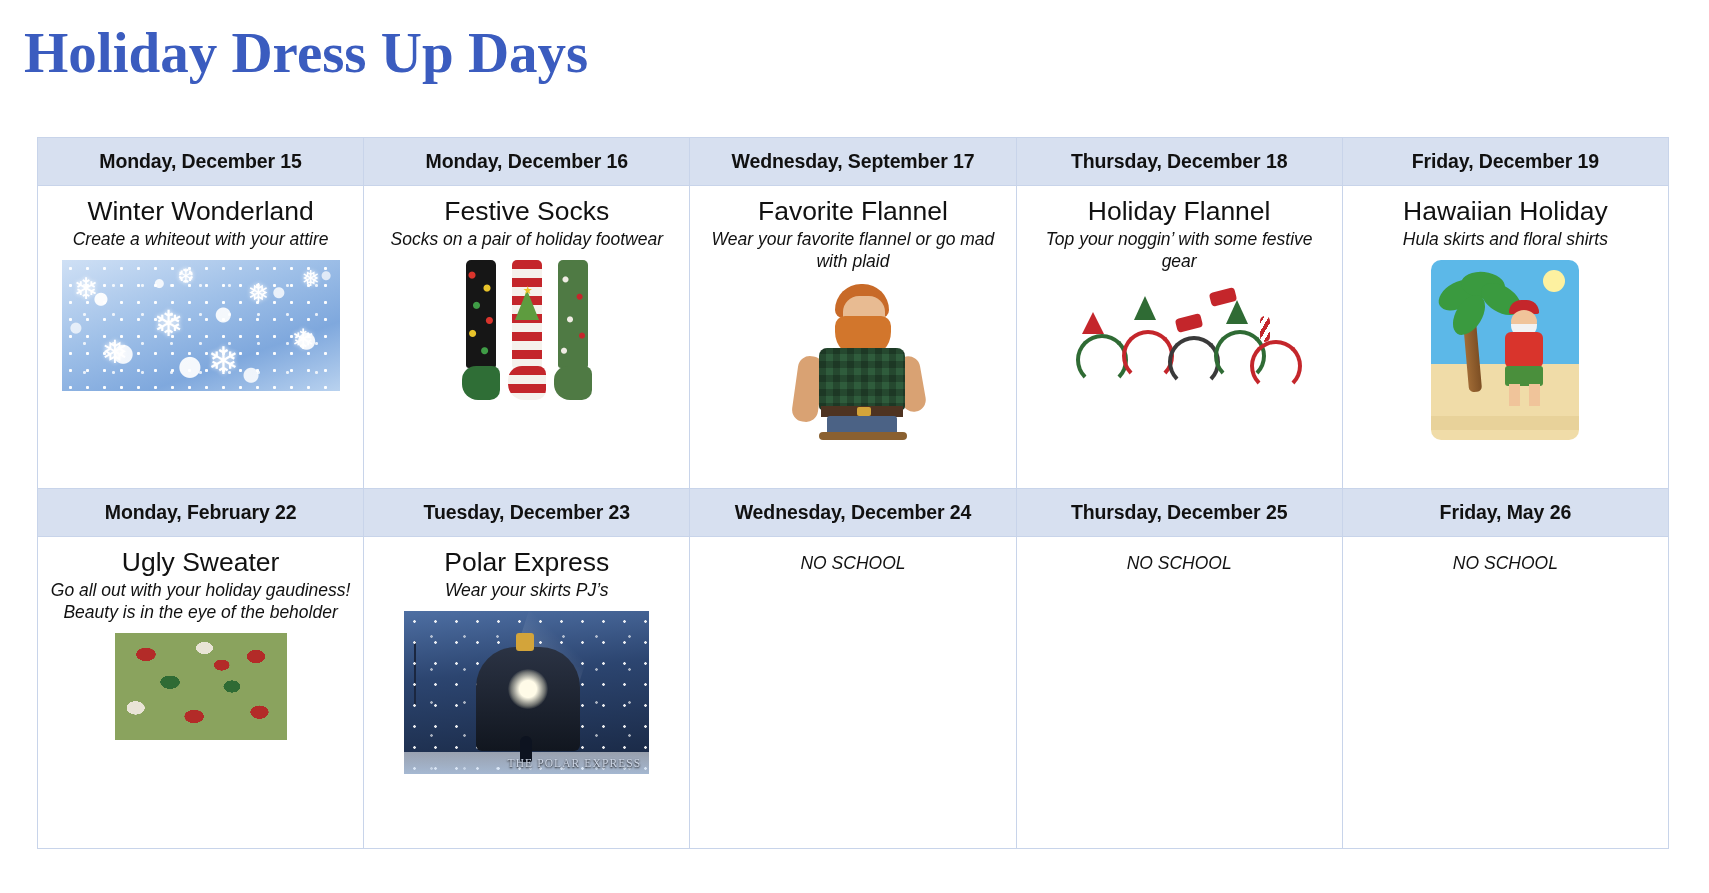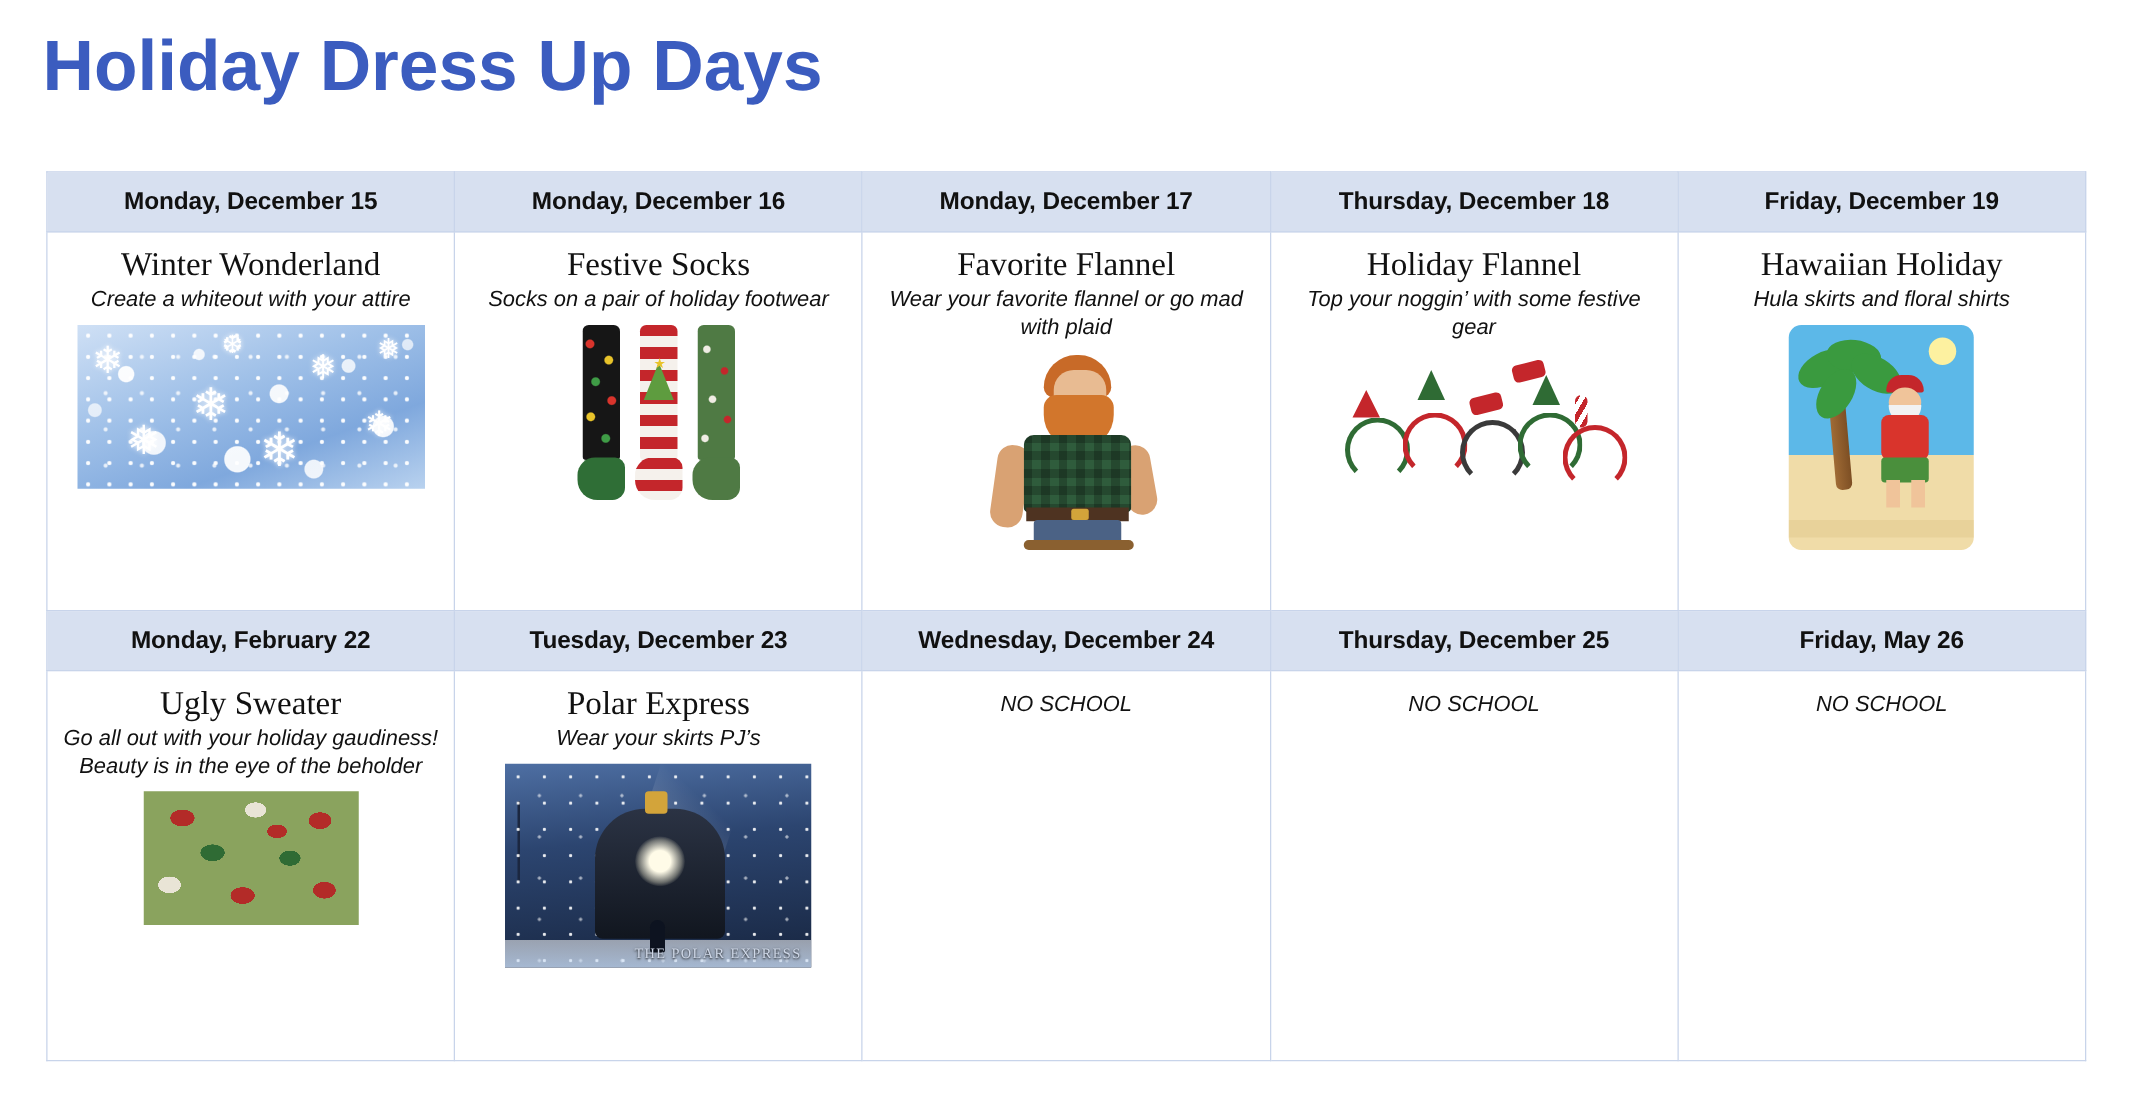--- a/index.html
+++ b/index.html
@@ -20,23 +20,23 @@
   .page {
     position: relative;
     width: 1709px;
     height: 893px;
     background: #fff;
   }
 
   
   .page-title {
     position: absolute;
-    left: 34px;
+    left: 24px;
     top: 18px;
-    font-family: Liberation Sans, sans-serif;
+    font-family: Liberation Serif, serif;
     font-weight: bold;
     font-size: 57px;
     line-height: 70px;
     color: #3b5cbf;
     letter-spacing: 0px;
     white-space: nowrap;
   }
 
   
   .calendar {
@@ -71,21 +71,20 @@
     padding: 9px 8px 6px 8px;
   }
   .body-row.row2 td { height: 312px; }
 
   .cell-title {
     font-size: 26.5px;
     line-height: 32px;
     color: #111;
     font-weight: normal;
     margin: 0 0 1px 0;
-    font-family: Liberation Serif, serif;
   }
   .cell-desc {
     font-size: 17.5px;
     line-height: 22px;
     font-style: italic;
     color: #111;
     margin: 0;
     padding: 0 4px;
   }
   .no-school {
@@ -330,21 +329,21 @@
 <div class="page">
 
   <div class="page-title">Holiday Dress Up Days</div>
 
   <table class="calendar">
 
     <tbody>
         <tr class="hdr-row">
       <th>Monday, December 15</th>
       <th>Monday, December 16</th>
-      <th>Monday, December 17</th>
+      <th>Wednesday, September 17</th>
       <th>Thursday, December 18</th>
       <th>Friday, December 19</th>
     </tr>
 
     <tr class="body-row row1">
 
       <td>
         <div class="cell-title">Winter Wonderland</div>
         <div class="cell-desc">Create a whiteout with your attire</div>
         <div class="art-wrap">

